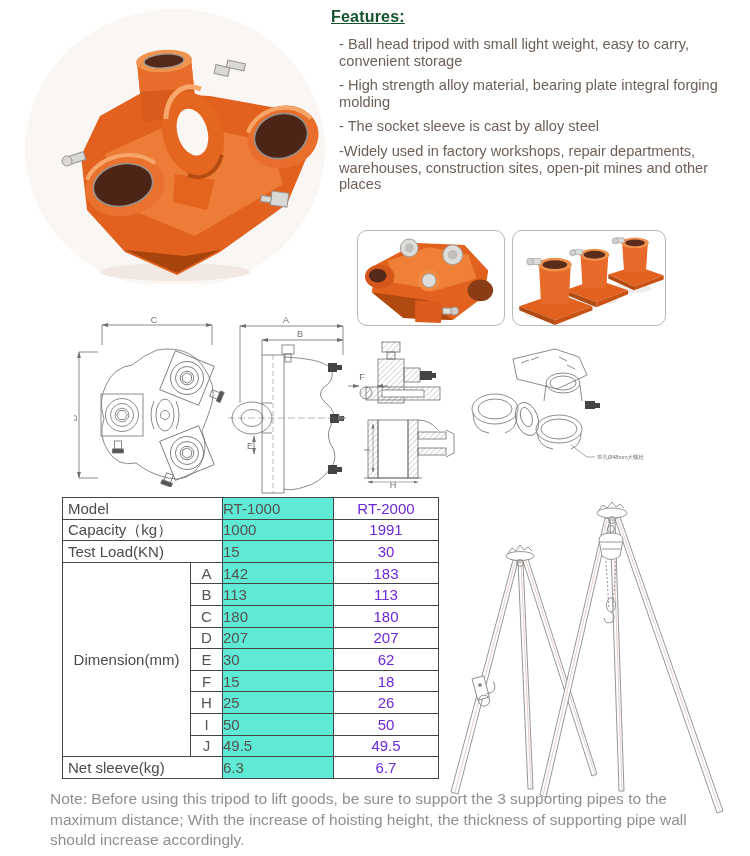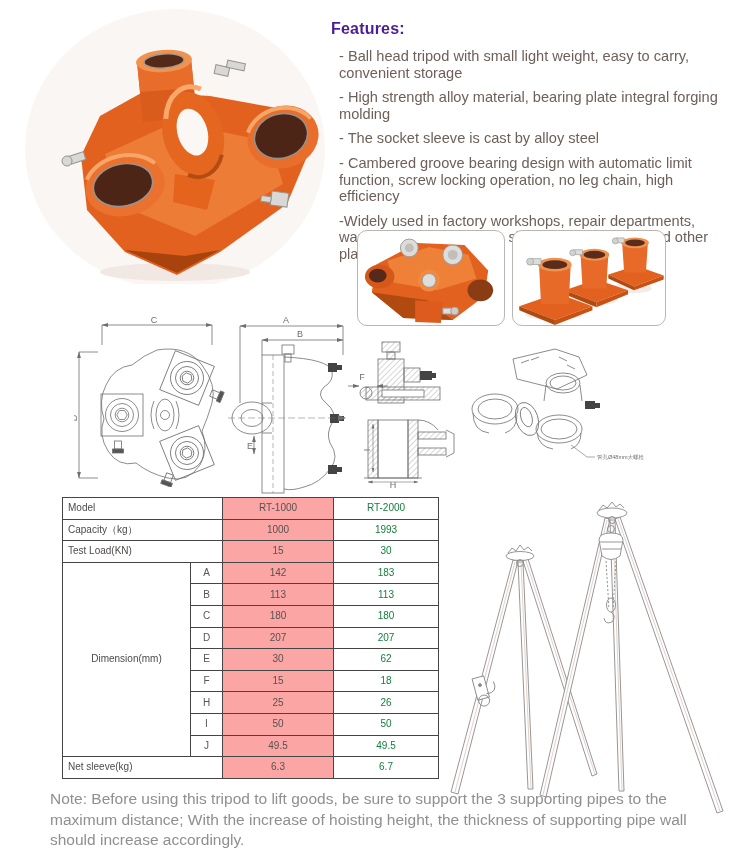--- a/index.html
+++ b/index.html
@@ -1,38 +1,38 @@
 <!DOCTYPE html>
 <html><head>
 <meta charset="utf-8">
 <style>
   html,body{margin:0;padding:0;background:#fff;}
   #canvas{position:relative;width:750px;height:856px;background:#ffffff;overflow:hidden;
           font-family:"Liberation Sans","DejaVu Sans",sans-serif;}
   .abs{position:absolute;}
   
   #features{left:331px;top:8px;width:413px;}
-  #features h3{margin:12px 0 10px 0;font-size:16px;font-weight:bold;color:#4c1d95;letter-spacing:.2px;}
+  #features h3{margin:0 0 10px 0;font-size:16px;font-weight:bold;color:#14532d;letter-spacing:.2px;text-decoration:underline;}
   #features p{margin:8px;font-size:14.6px;line-height:16.6px;color:#6e6059;}
   
   .thumb{border:1px solid #b9b6b3;border-radius:10px;background:#fff;overflow:hidden;}
   #thumb1{left:357px;top:230px;width:146px;height:94px;}
   #thumb2{left:512px;top:230px;width:152px;height:94px;}
   .thumb svg{display:block;width:100%;height:100%;}
   
   .draw svg{display:block;}
   .dwtxt{font-family:"Liberation Sans",sans-serif;fill:#6f6f6f;}
   
-  #spec{left:62px;top:497px;border-collapse:collapse;table-layout:fixed;font-size:10px;color:#4e4a48;padding-left:39px;}
+  #spec{left:62px;top:497px;border-collapse:collapse;table-layout:fixed;font-size:15px;color:#4e4a48;padding-left:39px;}
   #spec td{border:1px solid #454545;height:20.6px;padding:0;line-height:1;}
   #spec td.lab{text-align:left;padding-left:5px;color:#4e4a48;}
   #spec td.dimlab{text-align:center;color:#4e4a48;}
   #spec td.key{text-align:center;color:#585451;}
-  #spec td.c1{text-align:center;background:#fca5a5;color:#565250;margin-left:31px;}
-  #spec td.c2{text-align:center;color:#15803d;}
+  #spec td.c1{text-align:left;background:#5eead4;color:#565250;margin-left:31px;}
+  #spec td.c2{text-align:center;color:#6d28d9;}
   
   #note{left:50px;top:789px;width:672px;font-size:15.5px;line-height:20.5px;color:#8f8f8f;margin:0;}
 </style>
 </head>
 <body>
 
 <div id="canvas">
 
   <div class="abs" style="left:25px;top:4px;width:300px;height:280px;">
     <svg viewBox="0 0 300 280" width="300" height="280">
@@ -70,21 +70,20 @@
         <rect x="236" y="192" width="10" height="6" transform="rotate(8 241 195)"></rect>
       </g>
     </svg>
   </div>
 
   <div class="abs" id="features">
     <h3>Features:</h3>
     <p>- Ball head tripod with small light weight, easy to carry, convenient storage</p>
     <p>- High strength alloy material, bearing plate integral forging molding</p>
     <p>- The socket sleeve is cast by alloy steel</p>
-    <p>- Cambered groove bearing design with automatic limit function, screw locking operation, no leg chain, high efficiency</p>
     <p>-Widely used in factory workshops, repair departments, warehouses, construction sites, open-pit mines and other places</p>
   </div>
 
   <div class="abs thumb" id="thumb1">
     <svg viewBox="0 0 148 95">
       <path d="M18,34 L60,12 L108,14 L132,40 L128,66 L96,90 L46,88 L14,62 Z" fill="#e2611e"></path>
       <path d="M30,30 L72,16 L112,24 L120,48 L80,60 L36,52 Z" fill="#ee8038"></path>
       <path d="M14,62 L46,88 L96,90 L70,70 Z" fill="#b04a10"></path>
       <ellipse cx="22" cy="46" rx="15" ry="12" fill="#d4581a"></ellipse>
       <ellipse cx="20" cy="45" rx="9" ry="7" fill="#57291a"></ellipse>
@@ -288,21 +287,21 @@
       </colgroup>
     <tbody>
         <tr>
       <td colspan="2" class="lab">Model</td>
       <td class="c1">RT-1000</td>
       <td class="c2">RT-2000</td>
     </tr>
     <tr>
       <td colspan="2" class="lab">Capacity（kg）</td>
       <td class="c1">1000</td>
-      <td class="c2">1993</td>
+      <td class="c2">1991</td>
     </tr>
     <tr>
       <td colspan="2" class="lab">Test Load(KN)</td>
       <td class="c1">15</td>
       <td class="c2">30</td>
     </tr>
     <tr>
       <td rowspan="9" class="dimlab">Dimension(mm)</td>
       <td class="key">A</td>
       <td class="c1">142</td>

